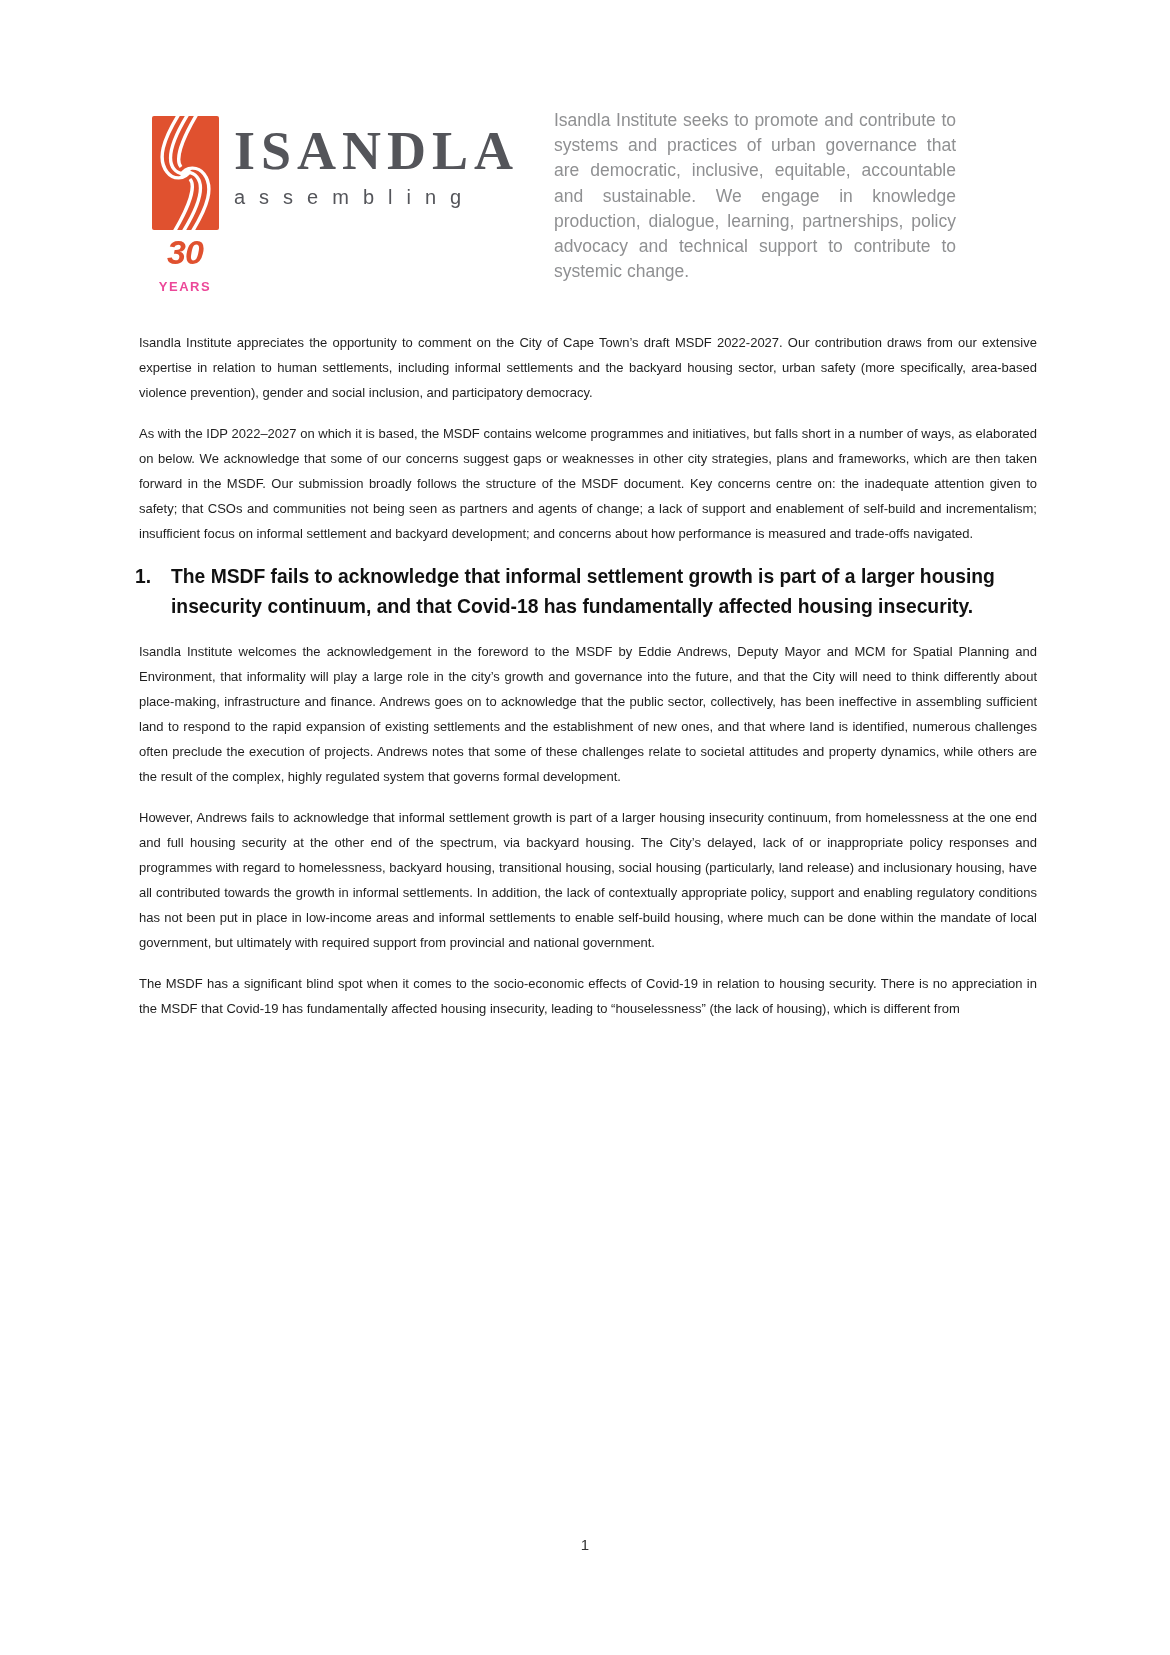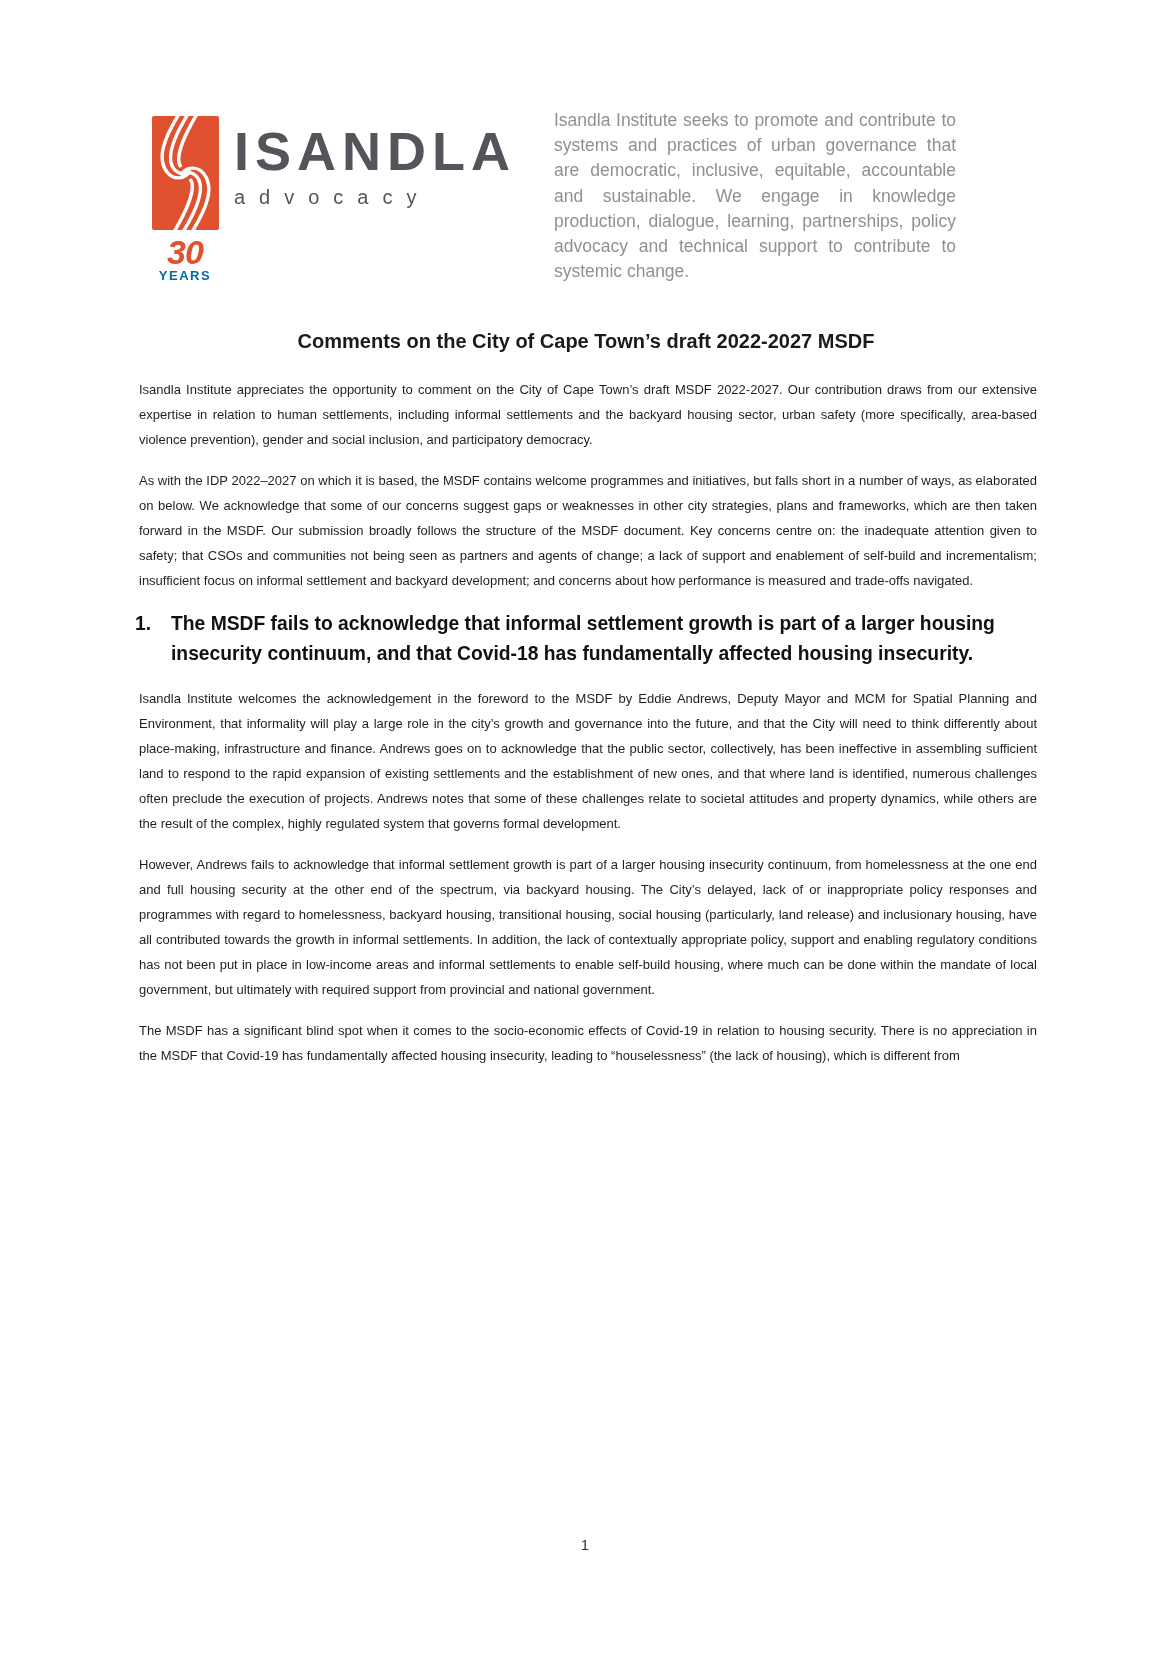--- a/index.html
+++ b/index.html
@@ -19,27 +19,27 @@
     display:flex;align-items:flex-start;gap:14px;
   }
   .logo-left{display:flex;flex-direction:column;align-items:center;width:70px;}
   .logo-mark{width:67px;height:114px;display:block;}
   .anniv{margin-top:5px;text-align:center;line-height:1;}
   .anniv-num{
     display:block;font-size:34px;font-weight:800;font-style:italic;
     color:#E0512F;letter-spacing:-1px;
   }
   .anniv-label{
-    display:block;font-size:13px;font-weight:700;color:#0369a1;
-    letter-spacing:1.5px;margin-top:0;
+    display:block;font-size:13px;font-weight:700;color:#ec4899;
+    letter-spacing:1.5px;margin-top:11px;
   }
   .logo-right{padding-top:8px;}
   .brand-name{
     font-size:54px;font-weight:700;color:#54555A;
-    letter-spacing:6px;line-height:1;
+    letter-spacing:6px;line-height:1;font-family:Liberation Serif, serif;
   }
   .brand-sub{
     font-size:20px;font-weight:400;color:#54555A;
     letter-spacing:14px;margin-top:9px;line-height:1;
   }
   .tagline{
     font-size:25px;font-weight:600;color:#A6A8AB;
     letter-spacing:1.5px;margin-top:22px;line-height:1;
   }
   .mission{
@@ -97,28 +97,27 @@
           <path d="M 45 -2 C 29 25, 23 44, 29 51"></path>
         </g>
       </svg>
       <div class="anniv">
         <span class="anniv-num">30</span>
         <span class="anniv-label">YEARS</span>
       </div>
     </div>
     <div class="logo-right">
       <div class="brand-name">ISANDLA</div>
-      <div class="brand-sub">advocacy</div>
+      <div class="brand-sub">assembling</div>
     </div>
   </div>
 
   <p class="mission">Isandla Institute seeks to promote and contribute to systems and practices of urban governance that are democratic, inclusive, equitable, accountable and sustainable. We engage in knowledge production, dialogue, learning, partnerships, policy advocacy and technical support to contribute to systemic change.</p>
 
   <div class="doc">
-    <h1 class="doc-title">Comments on the City of Cape Town’s draft 2022-2027 MSDF</h1>
 
     <p class="body-par">Isandla Institute appreciates the opportunity to comment on the City of Cape Town’s draft MSDF 2022-2027. Our contribution draws from our extensive expertise in relation to human settlements, including informal settlements and the backyard housing sector, urban safety (more specifically, area-based violence prevention), gender and social inclusion, and participatory democracy.</p>
 
     <p class="body-par">As with the IDP 2022–2027 on which it is based, the MSDF contains welcome programmes and initiatives, but falls short in a number of ways, as elaborated on below. We acknowledge that some of our concerns suggest gaps or weaknesses in other city strategies, plans and frameworks, which are then taken forward in the MSDF. Our submission broadly follows the structure of the MSDF document. Key concerns centre on: the inadequate attention given to safety; that CSOs and communities not being seen as partners and agents of change; a lack of support and enablement of self-build and incrementalism; insufficient focus on informal settlement and backyard development; and concerns about how performance is measured and trade-offs navigated.</p>
 
     <div class="section-heading">
       <span class="num">1.</span>
       <span class="text">The MSDF fails to acknowledge that informal settlement growth is part of a larger housing insecurity continuum, and that Covid-18 has fundamentally affected housing insecurity.</span>
     </div>
 

